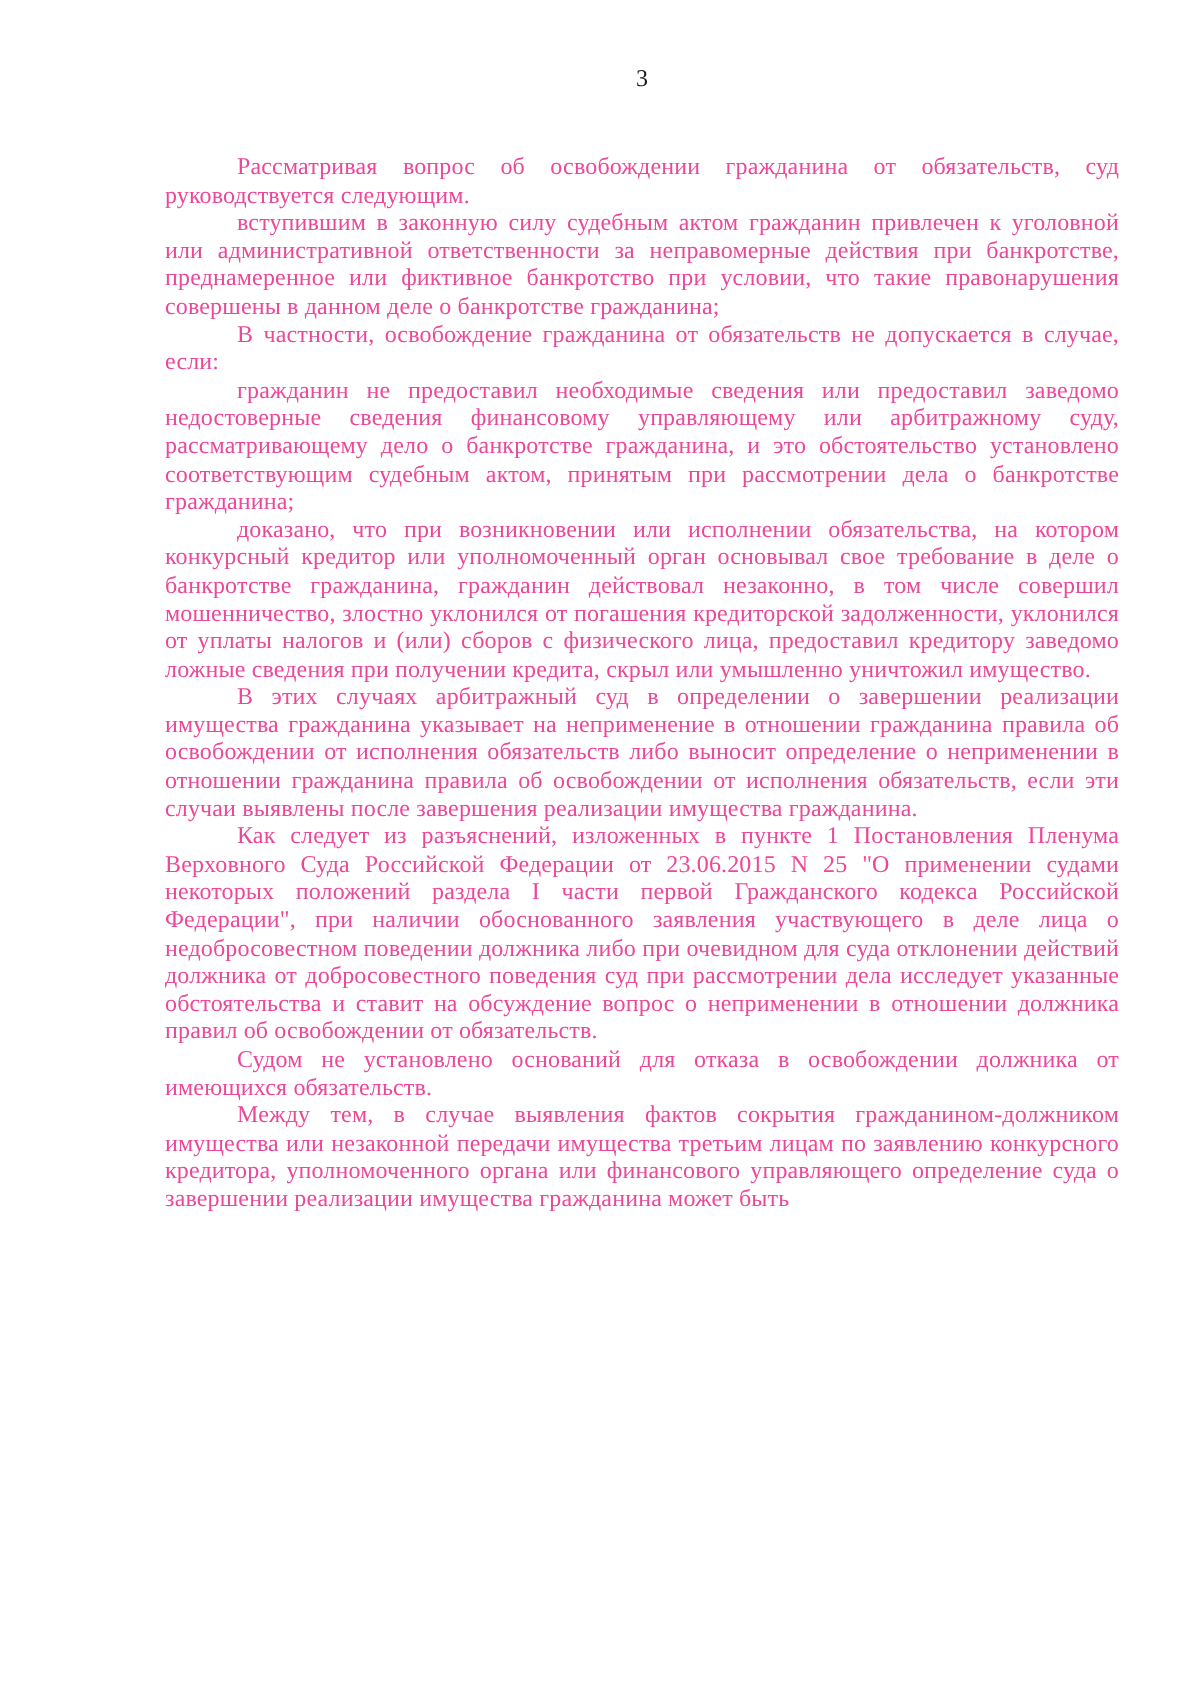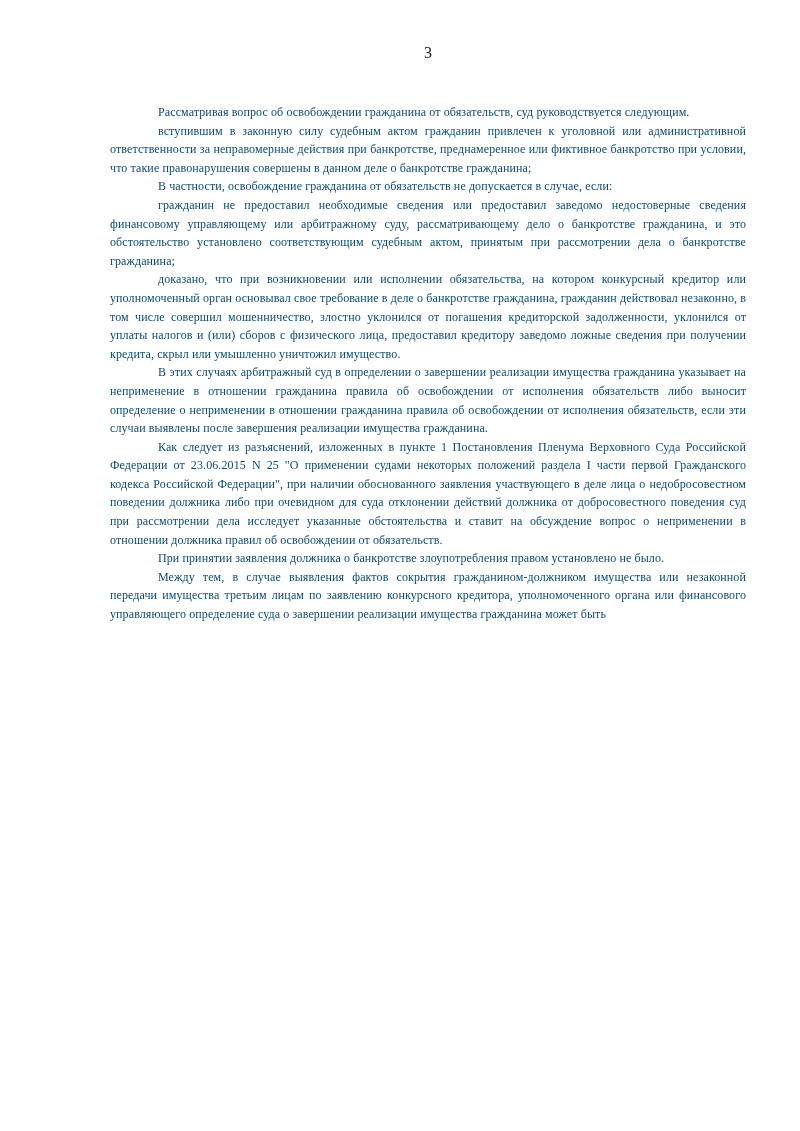--- a/index.html
+++ b/index.html
@@ -32,38 +32,38 @@
   }
   .content {
     position: absolute;
     top: 103px;
     left: 110px;
     width: 636px;
   }
   .content p.para {
     margin: 0;
     padding: 0;
-    font-size: 12px;
+    font-size: 16px;
     line-height: 18.6px;
     text-indent: 48px;
     text-align: justify;
     letter-spacing: 0.1px;
     white-space: pre-wrap;
-    color: #0c4a6e;
+    color: #ec4899;
   }
 </style>
 </head>
 <body>
 
 <div class="page">
   <div class="page-number">3</div>
   <div class="content">
       <p class="para">Рассматривая вопрос об освобождении гражданина от обязательств, суд руководствуется следующим.</p>
       <p class="para">вступившим в законную силу судебным актом гражданин привлечен к уголовной или административной ответственности за неправомерные действия при банкротстве, преднамеренное или фиктивное банкротство при условии, что такие правонарушения совершены в данном деле о банкротстве гражданина;</p>
       <p class="para">В частности, освобождение гражданина от обязательств не допускается в случае, если:</p>
       <p class="para">гражданин не предоставил необходимые сведения или предоставил заведомо недостоверные сведения финансовому управляющему или арбитражному суду, рассматривающему дело о банкротстве гражданина, и это обстоятельство установлено соответствующим судебным актом, принятым при рассмотрении дела о банкротстве гражданина;</p>
       <p class="para">доказано, что при возникновении или исполнении обязательства, на котором конкурсный кредитор или уполномоченный орган основывал свое требование в деле о банкротстве гражданина, гражданин действовал незаконно, в том числе совершил мошенничество, злостно уклонился от погашения кредиторской задолженности, уклонился от уплаты налогов и (или) сборов с физического лица, предоставил кредитору заведомо ложные сведения при получении кредита, скрыл или умышленно уничтожил имущество.</p>
       <p class="para">В этих случаях арбитражный суд в определении о завершении реализации имущества гражданина указывает на неприменение в отношении гражданина правила об освобождении от исполнения обязательств либо выносит определение о неприменении в отношении гражданина правила об освобождении от исполнения обязательств, если эти случаи выявлены после завершения реализации имущества гражданина.</p>
       <p class="para">Как следует из разъяснений, изложенных в пункте 1 Постановления Пленума Верховного Суда Российской Федерации от 23.06.2015 N 25 "О применении судами некоторых положений раздела I части первой Гражданского кодекса Российской Федерации", при наличии обоснованного заявления участвующего в деле лица о недобросовестном поведении должника либо при очевидном для суда отклонении действий должника от добросовестного поведения суд при рассмотрении дела исследует указанные обстоятельства и ставит на обсуждение вопрос о неприменении в отношении должника правил об освобождении от обязательств.</p>
-      <p class="para">При принятии заявления должника о банкротстве злоупотребления правом установлено не было.</p>
+      <p class="para">Судом не установлено оснований для отказа в освобождении должника от имеющихся обязательств.</p>
       <p class="para">Между тем, в случае выявления фактов сокрытия гражданином-должником имущества или незаконной передачи имущества третьим лицам по заявлению конкурсного кредитора, уполномоченного органа или финансового управляющего определение суда о завершении реализации имущества гражданина может быть</p>
     </div>
 </div>
 
 </body></html>

